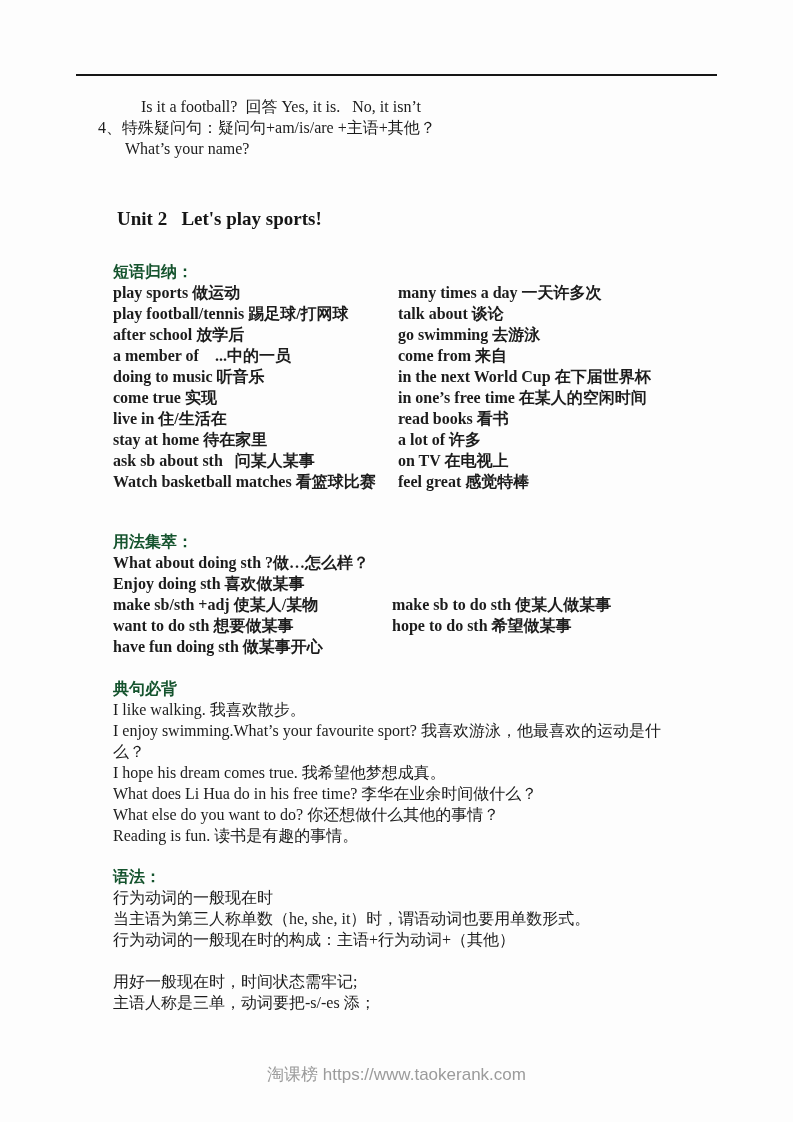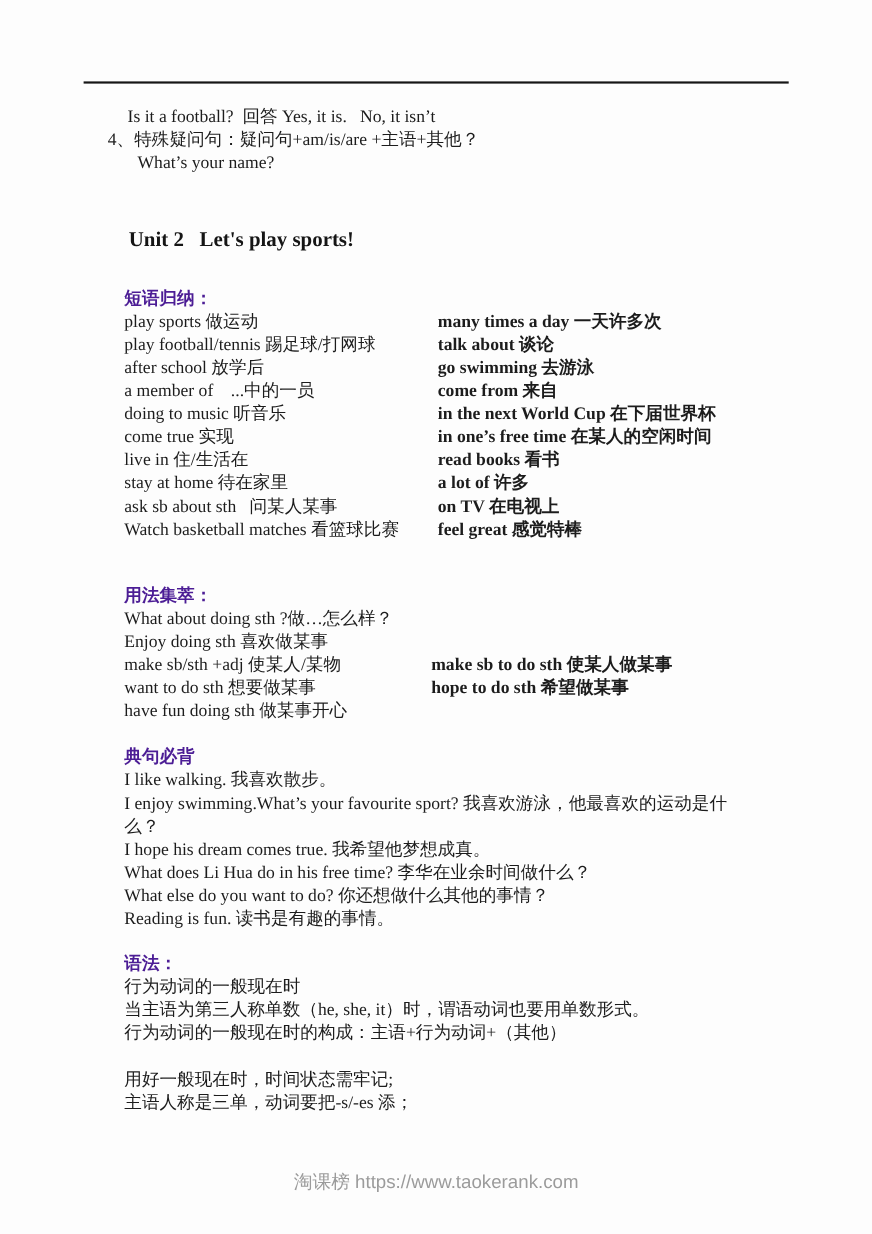--- a/index.html
+++ b/index.html
@@ -17,48 +17,48 @@
   .rule {
     position: absolute;
     left: 76px;
     top: 74px;
     width: 641px;
     height: 2px;
     background: #161616;
   }
   .intro { position: absolute; left: 98px; top: 96px; width: 640px; }
   .intro .line { white-space: pre-wrap; min-height: 21px; }
-  .i1 { margin-left: 18px; }
+  .i1 { margin-left: 43px; }
   .i3 { margin-left: 27px; }
   .unit-title {
     position: absolute;
     left: 117px;
     top: 205px;
     margin: 0;
     font-size: 19px;
     line-height: 27px;
     font-weight: bold;
     white-space: pre-wrap;
     color: #151515;
   }
   .sec { position: absolute; left: 113px; width: 650px; }
   .sec h2 {
     margin: 0;
     font-size: 16px;
     line-height: 21px;
     font-weight: bold;
-    color: #4c1d95;
+    color: #14532d;
     white-space: pre-wrap;
   }
   .sec-phrases   { top: 261px; }
   .sec-usage     { top: 531px; }
   .sec-sentences { top: 678px; }
   .sec-grammar   { top: 866px; }
   .row { display: flex; min-height: 21px; align-items: flex-start; }
-  .cl { flex: 0 0 auto; white-space: pre-wrap; }
+  .cl { flex: 0 0 auto; white-space: pre-wrap; font-weight: bold; }
   .cr { white-space: pre-wrap; font-weight: bold; }
   .sec-phrases .cl { min-width: 285px; }
   .sec-usage   .cl { min-width: 279px; }
   .single { white-space: pre-wrap; min-height: 21px; }
   .page-footer {
     position: absolute;
     left: 0;
     top: 1063px;
     width: 100%;
     text-align: center;

